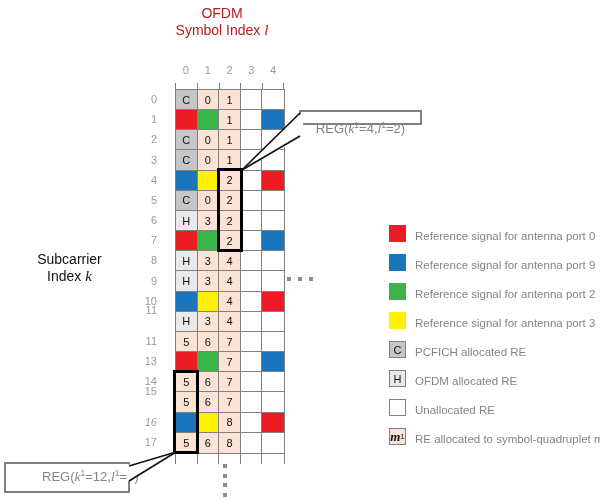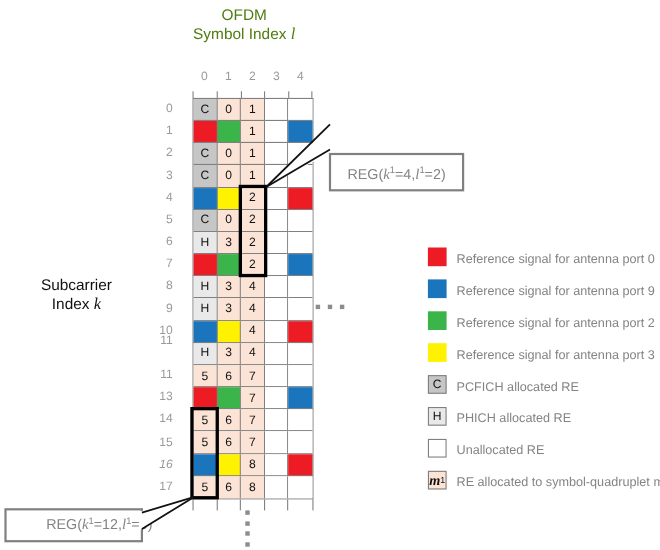--- a/index.html
+++ b/index.html
@@ -6,21 +6,21 @@
     --red:#ed1c24; --blue:#1b75bc; --green:#3bb54a; --yellow:#fff200;
     --peach:#fbe3d5; --pcfich:#c6c6c6; --phich:#e9e9e9;
     --line:#808080; --labelgray:#999999; --textgray:#848484;
   }
   html,body{margin:0;padding:0;background:#fff;}
   .canvas{position:relative;width:600px;height:500px;background:#fff;overflow:hidden;
           font-family:"Liberation Sans",sans-serif;}
 
   
   .diagram-title{position:absolute;left:148px;top:5px;width:148px;text-align:center;
-    font-size:14px;line-height:17px;color:#4d7c0f;}
+    font-size:14px;line-height:17px;color:#b91c1c;}
   .yaxis-label{position:absolute;left:12px;top:251px;width:115px;text-align:center;
     font-size:14px;line-height:17px;color:#111;}
   .mvar-dark{font-family:"Liberation Serif",serif;font-style:italic;font-size:15px;}
 
   
   .col-label{position:absolute;top:64px;width:21.8px;text-align:center;
     font-size:11px;color:var(--labelgray);}
   .tick{position:absolute;top:83px;width:1px;height:6px;background:var(--line);}
   .row-label{position:absolute;left:126px;width:31px;text-align:right;
     font-size:11px;color:var(--labelgray);}
@@ -44,21 +44,21 @@
   .partial-row .pcell{border-right:1px solid var(--line);}
   .partial-row .pcell:last-child{border-right:none;}
 
   .reg-box{position:absolute;box-sizing:border-box;border:3px solid #000;background:transparent;}
 
   
   .callout{position:absolute;background:#fff;border:2px solid var(--line);
     box-sizing:border-box;color:var(--textgray);font-size:13px;text-align:center;white-space:nowrap;}
   .callout .mvar{font-family:"Liberation Serif",serif;font-style:italic;font-size:13.5px;}
   .callout sup{font-size:8.5px;}
-  .callout-a{left:299px;top:110px;width:123px;height:35px;line-height:26px;margin-top:29px;}
+  .callout-a{left:299px;top:110px;width:123px;height:15px;line-height:26px;}
   .callout-b{left:4px;top:462px;width:126px;height:31px;line-height:18px;padding-left:36px;}
   .pointer-svg{position:absolute;left:0;top:0;pointer-events:none;}
 
   
   .dot{position:absolute;width:4px;height:4px;background:#8c8c8c;}
 
   
   .legend{position:absolute;left:369px;top:225px;}
   .legend-item{display:flex;align-items:flex-end;height:17px;margin-bottom:12px;margin-left:20px;}
   .sw{width:17px;height:17px;box-sizing:border-box;display:flex;align-items:center;
@@ -113,21 +113,21 @@
       <div class="row-label" style="top: 189.85px; height: 20.17px; line-height: 20.17px;">5</div>
       <div class="row-label" style="top: 210.02px; height: 20.17px; line-height: 20.17px;">6</div>
       <div class="row-label" style="top: 230.19px; height: 20.17px; line-height: 20.17px;">7</div>
       <div class="row-label" style="top: 250.36px; height: 20.17px; line-height: 20.17px;">8</div>
       <div class="row-label" style="top: 270.53px; height: 20.17px; line-height: 20.17px;">9</div>
       <div class="row-label" style="top: 290.7px; height: 20.17px; line-height: 20.17px;">10</div>
       <div class="row-label" style="top: 300px; height: 20.17px; line-height: 20.17px;">11</div>
       <div class="row-label" style="top: 331.04px; height: 20.17px; line-height: 20.17px;">11</div>
       <div class="row-label" style="top: 351.21px; height: 20.17px; line-height: 20.17px;">13</div>
       <div class="row-label" style="top: 371.38px; height: 20.17px; line-height: 20.17px;">14</div>
-      <div class="row-label" style="top: 392px; height: 20.17px; line-height: 20.17px;">15</div>
+      <div class="row-label" style="top: 381px; height: 20.17px; line-height: 20.17px;">15</div>
       <div class="row-label" style="top: 411.72px; height: 20.17px; line-height: 20.17px; font-style: italic;">16</div>
       <div class="row-label" style="top: 431.89px; height: 20.17px; line-height: 20.17px;">17</div>
     </div>
 
   <div class="grid">
       <div class="cell c-pcfich">C</div>
       <div class="cell c-quad">0</div>
       <div class="cell c-quad">1</div>
       <div class="cell c-empty"></div>
       <div class="cell c-empty lc"></div>
@@ -275,21 +275,21 @@
       <div class="legend-item">
         <div class="sw sw-pcfich">
           <span>C</span>
         </div>
         <div class="legend-label">PCFICH allocated RE</div>
       </div>
       <div class="legend-item">
         <div class="sw sw-phich">
           <span>H</span>
         </div>
-        <div class="legend-label">PHICH allocated RE</div>
+        <div class="legend-label">OFDM allocated RE</div>
       </div>
       <div class="legend-item">
         <div class="sw sw-white"></div>
         <div class="legend-label">Unallocated RE</div>
       </div>
       <div class="legend-item">
         <div class="sw sw-quad">
           <span class="mvar">m</span>
           <sup>1</sup>
         </div>

